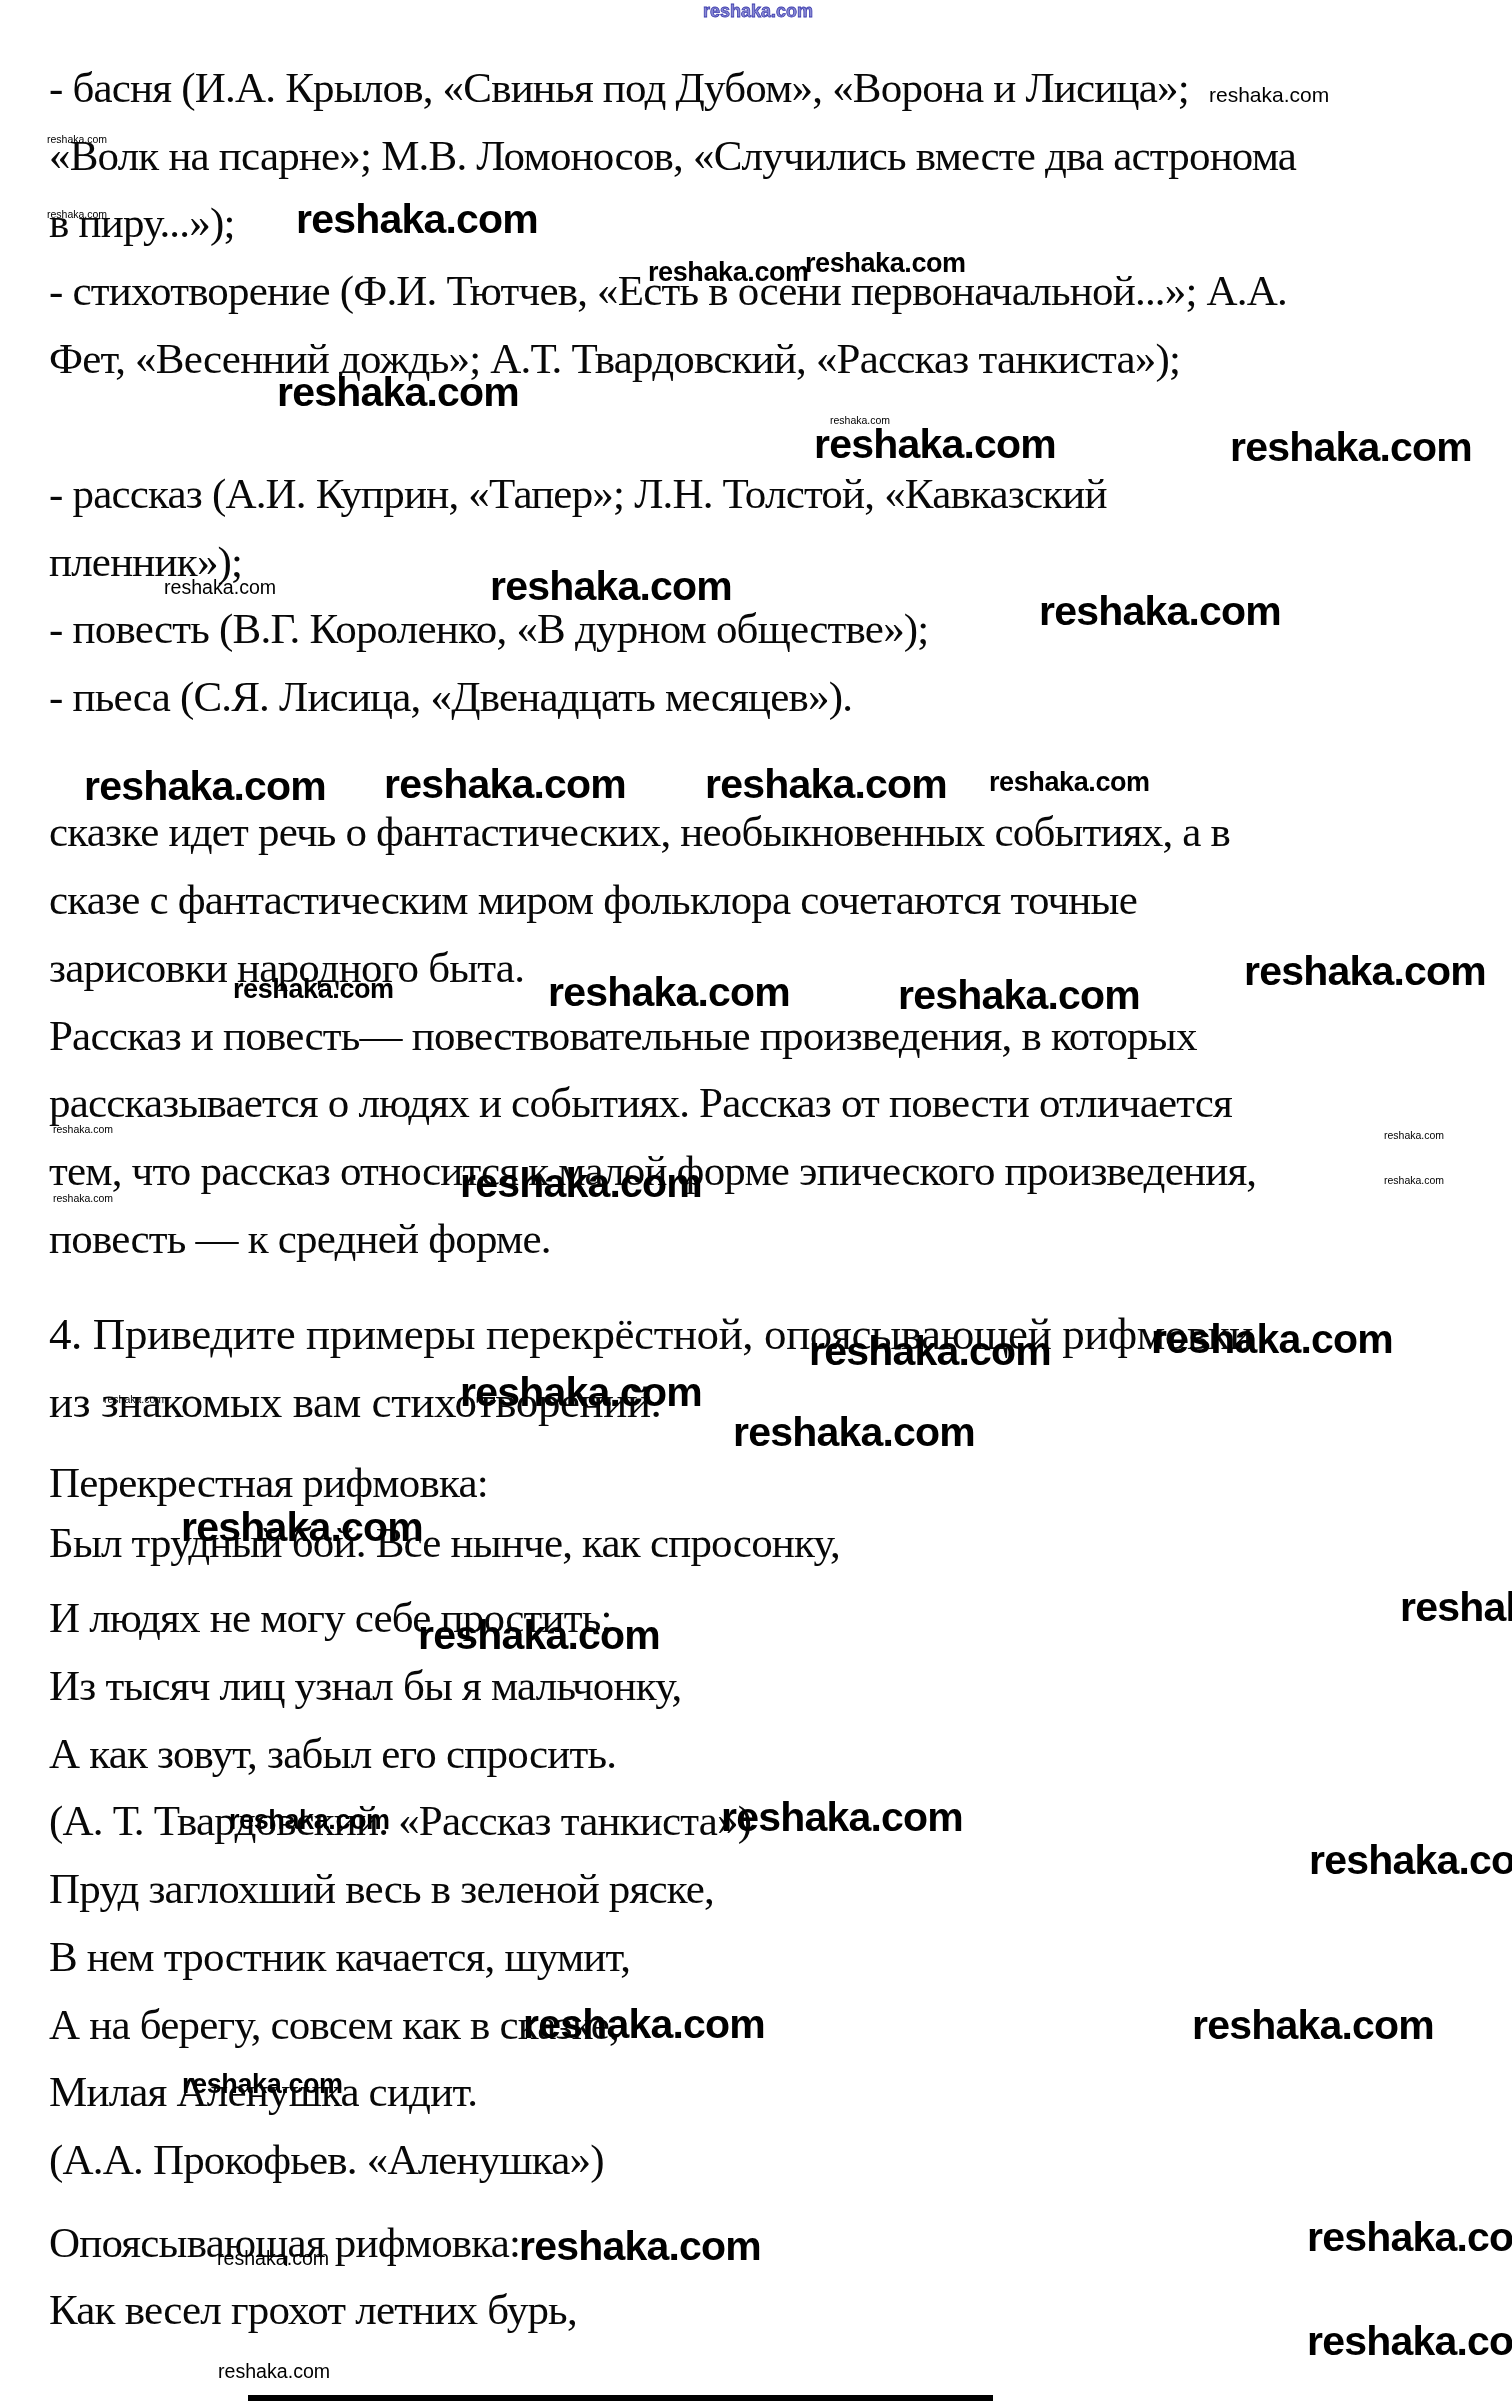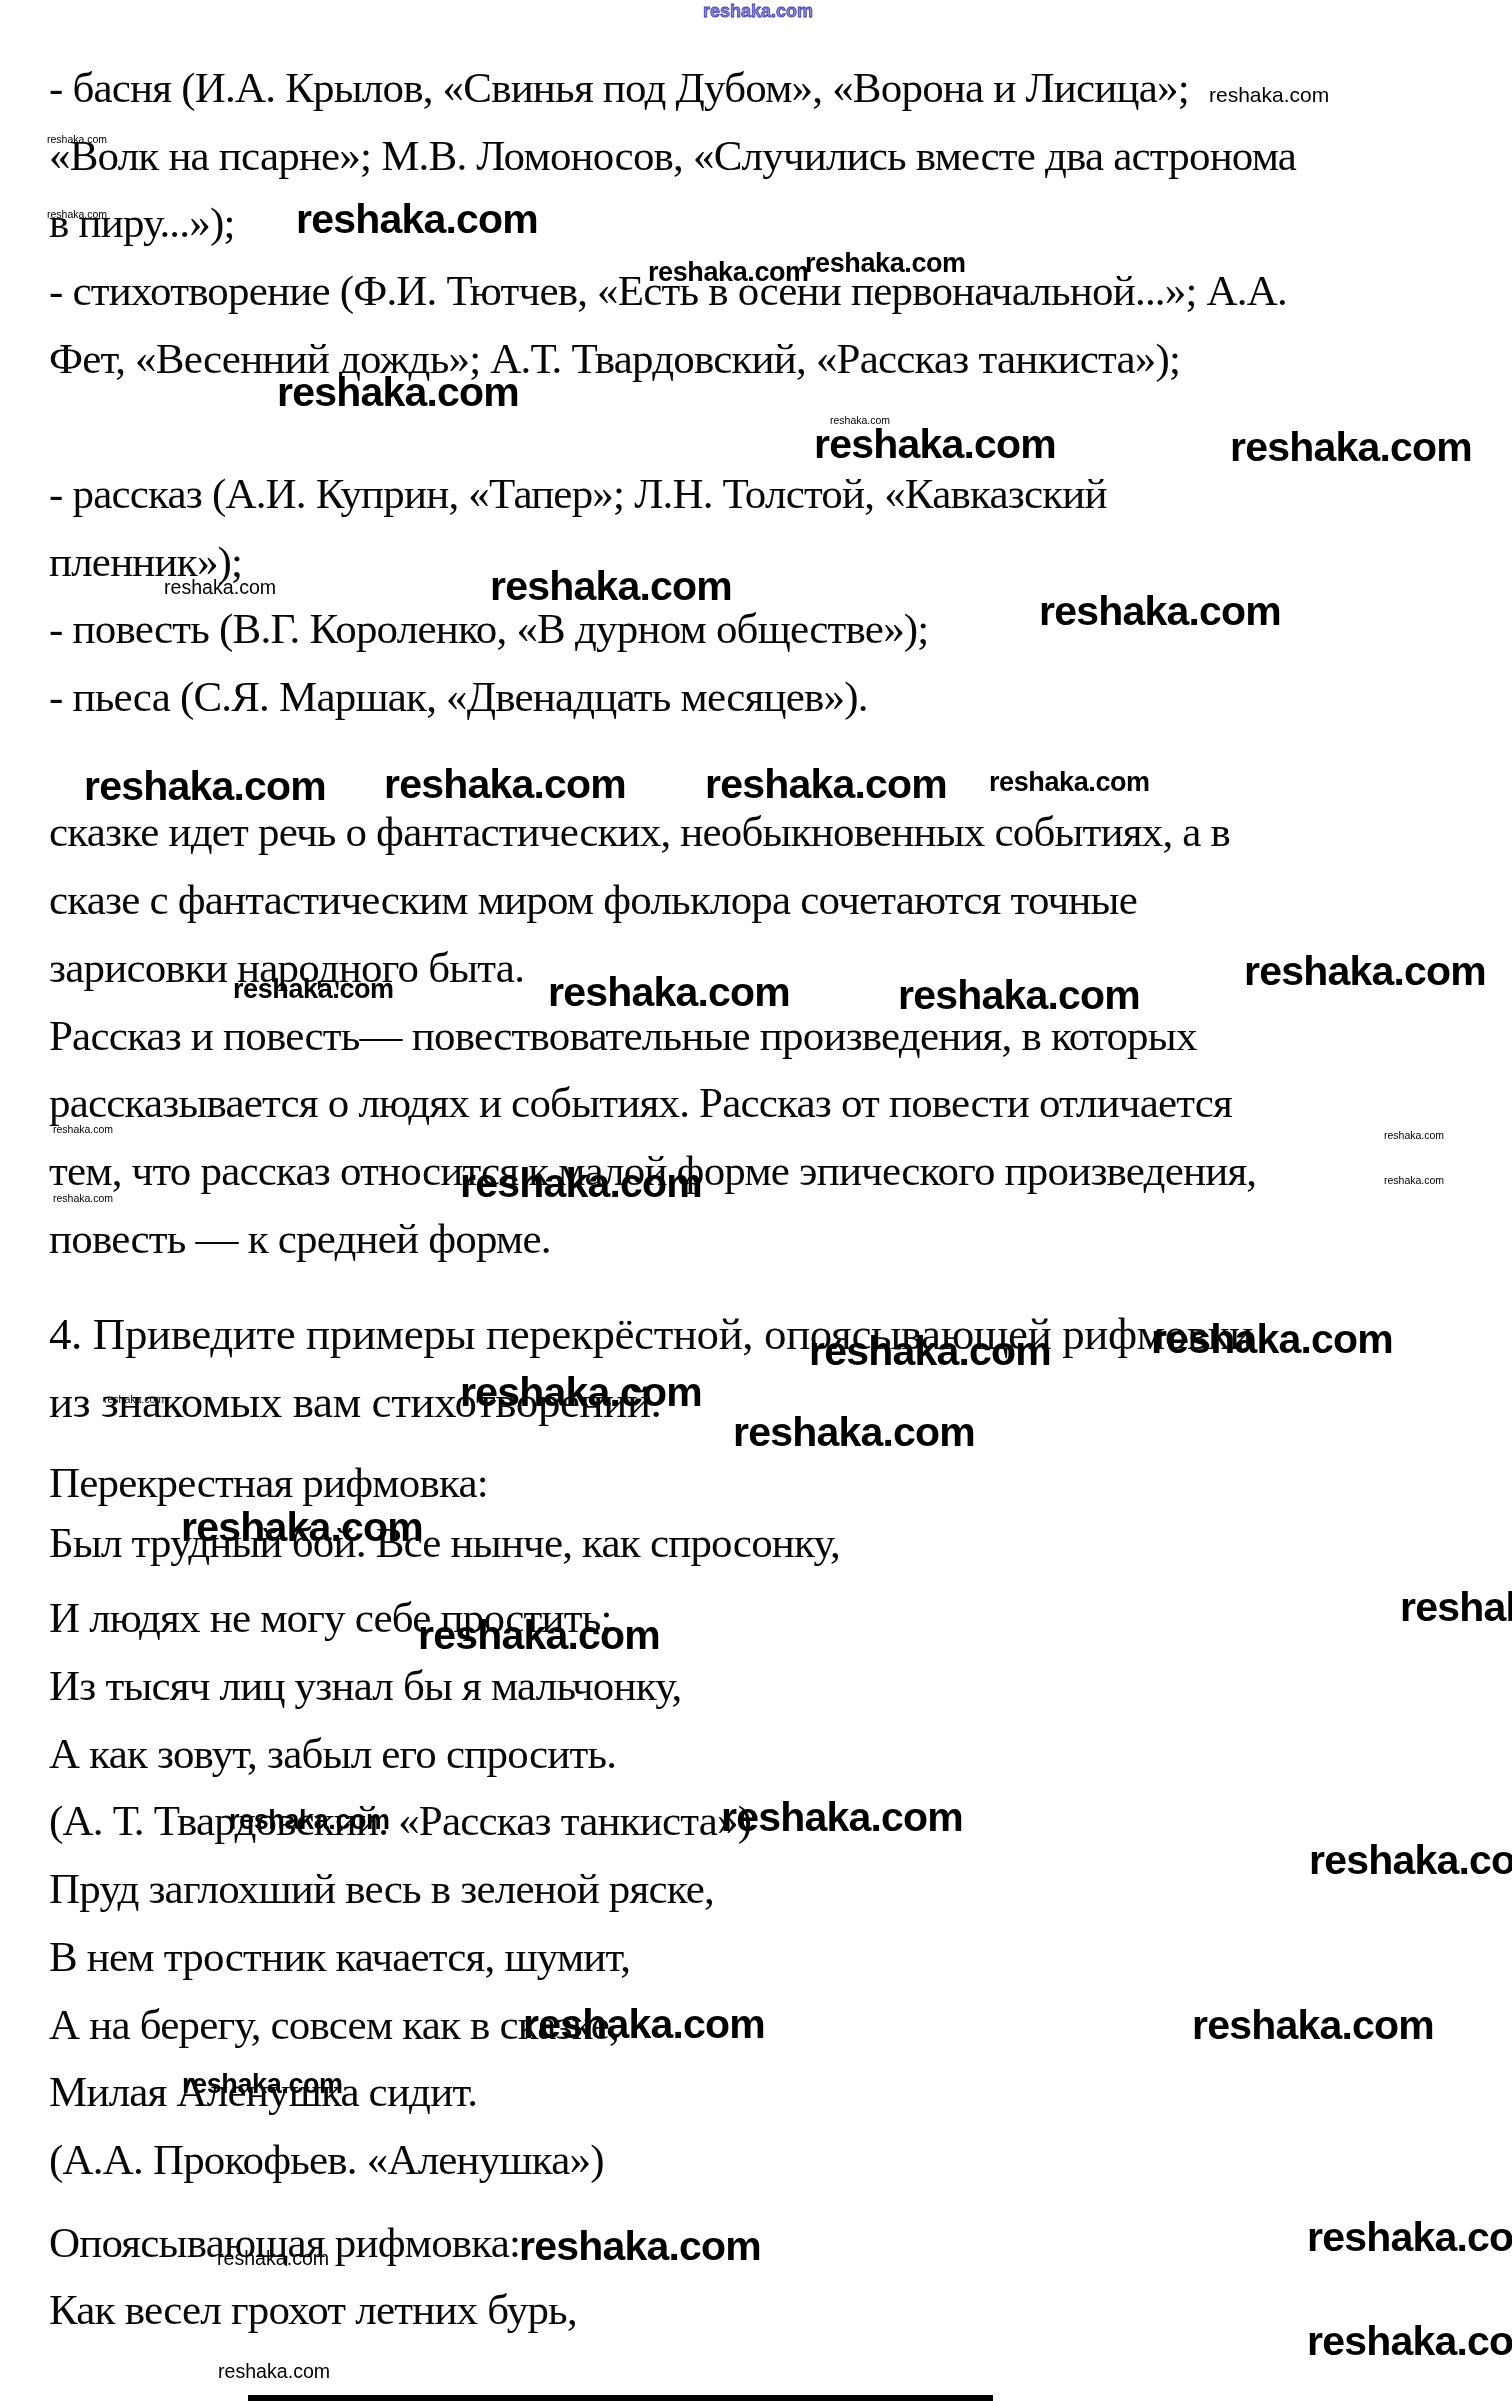--- a/index.html
+++ b/index.html
@@ -24,21 +24,21 @@
 <div id="page">
 
   <div class="ln" style="top:64px">- басня (И.А. Крылов, «Свинья под Дубом», «Ворона и Лисица»;</div>
   <div class="ln" style="top:132px">«Волк на псарне»; М.В. Ломоносов, «Случились вместе два астронома</div>
   <div class="ln" style="top:199px">в пиру...»);</div>
   <div class="ln" style="top:267px">- стихотворение (Ф.И. Тютчев, «Есть в осени первоначальной...»; А.А.</div>
   <div class="ln" style="top:335px">Фет, «Весенний дождь»; А.Т. Твардовский, «Рассказ танкиста»);</div>
   <div class="ln" style="top:470px">- рассказ (А.И. Куприн, «Тапер»; Л.Н. Толстой, «Кавказский</div>
   <div class="ln" style="top:538px">пленник»);</div>
   <div class="ln" style="top:605px">- повесть (В.Г. Короленко, «В дурном обществе»);</div>
-  <div class="ln" style="top:673px">- пьеса (С.Я. Маршак, «Двенадцать месяцев»).</div>
+  <div class="ln" style="top:673px">- пьеса (С.Я. Лисица, «Двенадцать месяцев»).</div>
   <div class="ln" style="top:808px">сказке идет речь о фантастических, необыкновенных событиях, а в</div>
   <div class="ln" style="top:876px">сказе с фантастическим миром фольклора сочетаются точные</div>
   <div class="ln" style="top:944px">зарисовки народного быта.</div>
   <div class="ln" style="top:1012px">Рассказ и повесть— повествовательные произведения, в которых</div>
   <div class="ln" style="top:1079px">рассказывается о людях и событиях. Рассказ от повести отличается</div>
   <div class="ln" style="top:1147px">тем, что рассказ относится к малой форме эпического произведения,</div>
   <div class="ln" style="top:1215px">повесть — к средней форме.</div>
 
   <div class="ln bold" style="top:1310px">4. Приведите примеры перекрёстной, опоясывающей рифмовки</div>
   <div class="ln bold" style="top:1378px">из знакомых вам стихотворений.</div>

